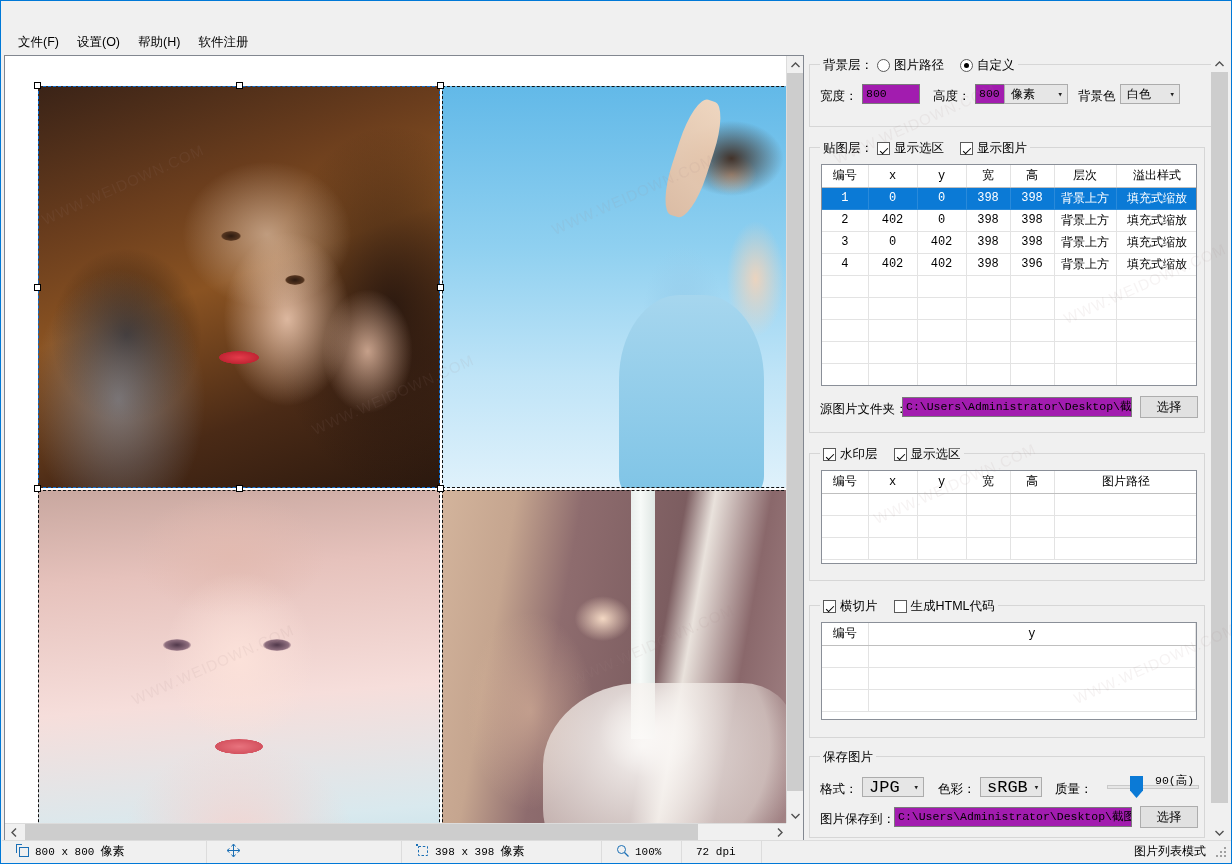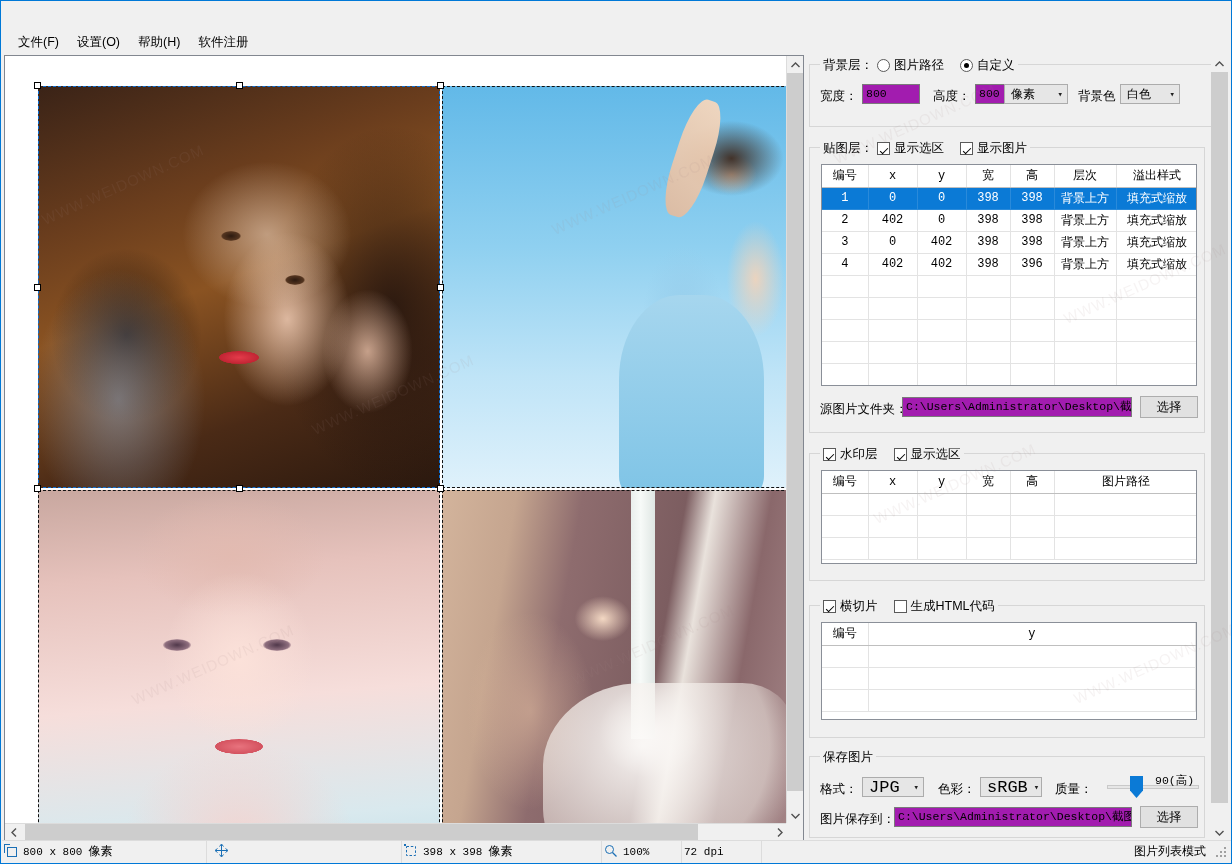--- a/index.html
+++ b/index.html
@@ -255,21 +255,21 @@
   }
 
   
   #statusbar {
     position:absolute; left:1px; bottom:1px; width:1230px; height:22px;
     background:#f0f0f0; border-top:1px solid #dcdcdc;
     display:flex; align-items:center; font-size:11.5px;
   }
   .sb-cell {
     height:22px; display:flex; align-items:center; gap:6px;
-    padding:0 2px; border-right:1px solid #dcdcdc; white-space:nowrap;
+    padding:0 14px; border-right:1px solid #dcdcdc; white-space:nowrap;
     font-family:"Liberation Mono","DejaVu Sans Mono",monospace; font-size:11px;
   }
   .sb-cell .cn { font-family:"Liberation Sans", sans-serif; font-size:12px; }
   .grip { position:absolute; right:4px; bottom:3px; width:12px; height:12px; }
   .grip i { position:absolute; width:2px; height:2px; background:#a0a0a0; }
 
   
   .wm {
     position:absolute; color:rgba(170,140,140,.10); font-size:15px;
     letter-spacing:1px; transform:rotate(-24deg); pointer-events:none;

